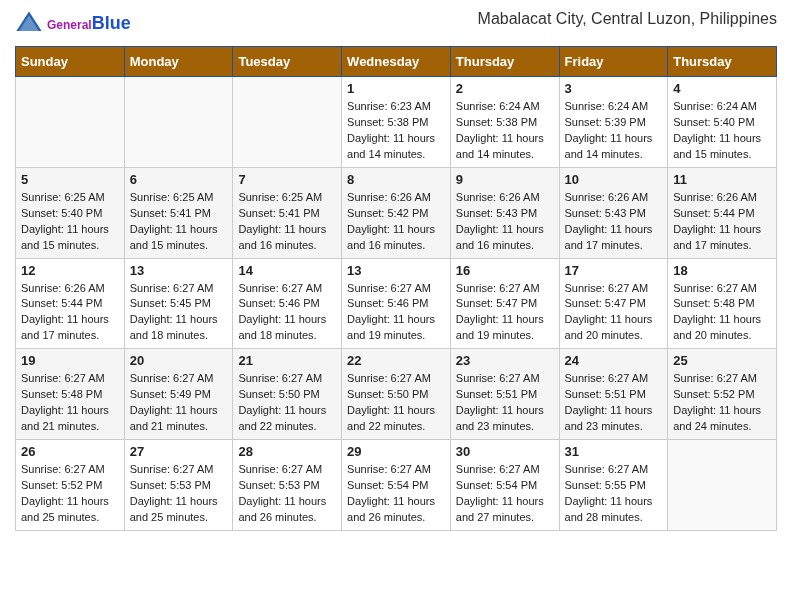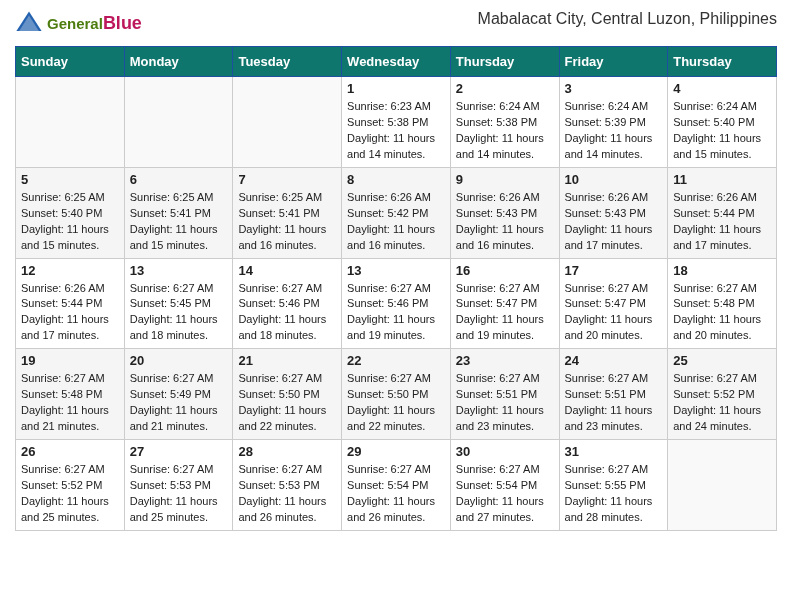--- a/index.html
+++ b/index.html
@@ -15,29 +15,29 @@
       justify-content: space-between;
       align-items: flex-start;
       margin-bottom: 8px;
     }
     .logo {
       display: flex;
       align-items: center;
       gap: 4px;
     }
     .logo-text-general {
-      font-size: 15px;
-      font-weight: bold;
-      color: #4d7c0f;
+      font-size: 12px;
+      font-weight: bold;
+      color: #a21caf;
       line-height: 1.1;
     }
     .logo-text-blue {
       font-size: 18px;
       font-weight: bold;
-      color: #be185d;
+      color: #1d4ed8;
       line-height: 1.1;
     }
     .logo-icon {
       width: 28px;
       height: 28px;
     }
     .title-block {
       text-align: right;
     }
     .month-title {
@@ -50,21 +50,21 @@
       font-size: 16px;
       color: #333;
       font-weight: normal;
     }
     table {
       width: 100%;
       border-collapse: collapse;
       table-layout: fixed;
     }
     thead tr th {
-      background-color: #0f766e;
+      background-color: #a16207;
       color: #fff;
       font-size: 13px;
       font-weight: bold;
       padding: 7px 5px;
       text-align: left;
       border: 1px solid #1e50a0;
     }
     tbody tr td {
       border: 1px solid #ccc;
       vertical-align: top;

